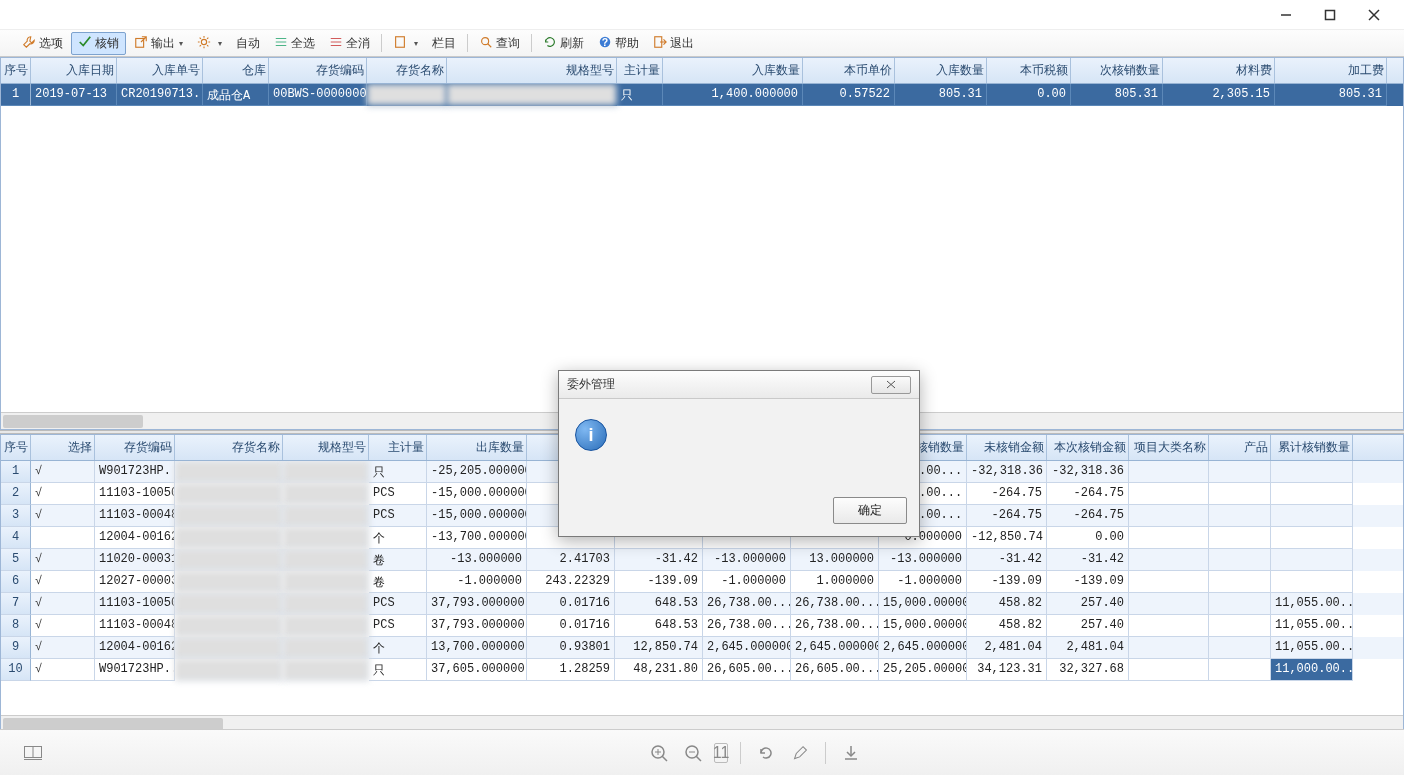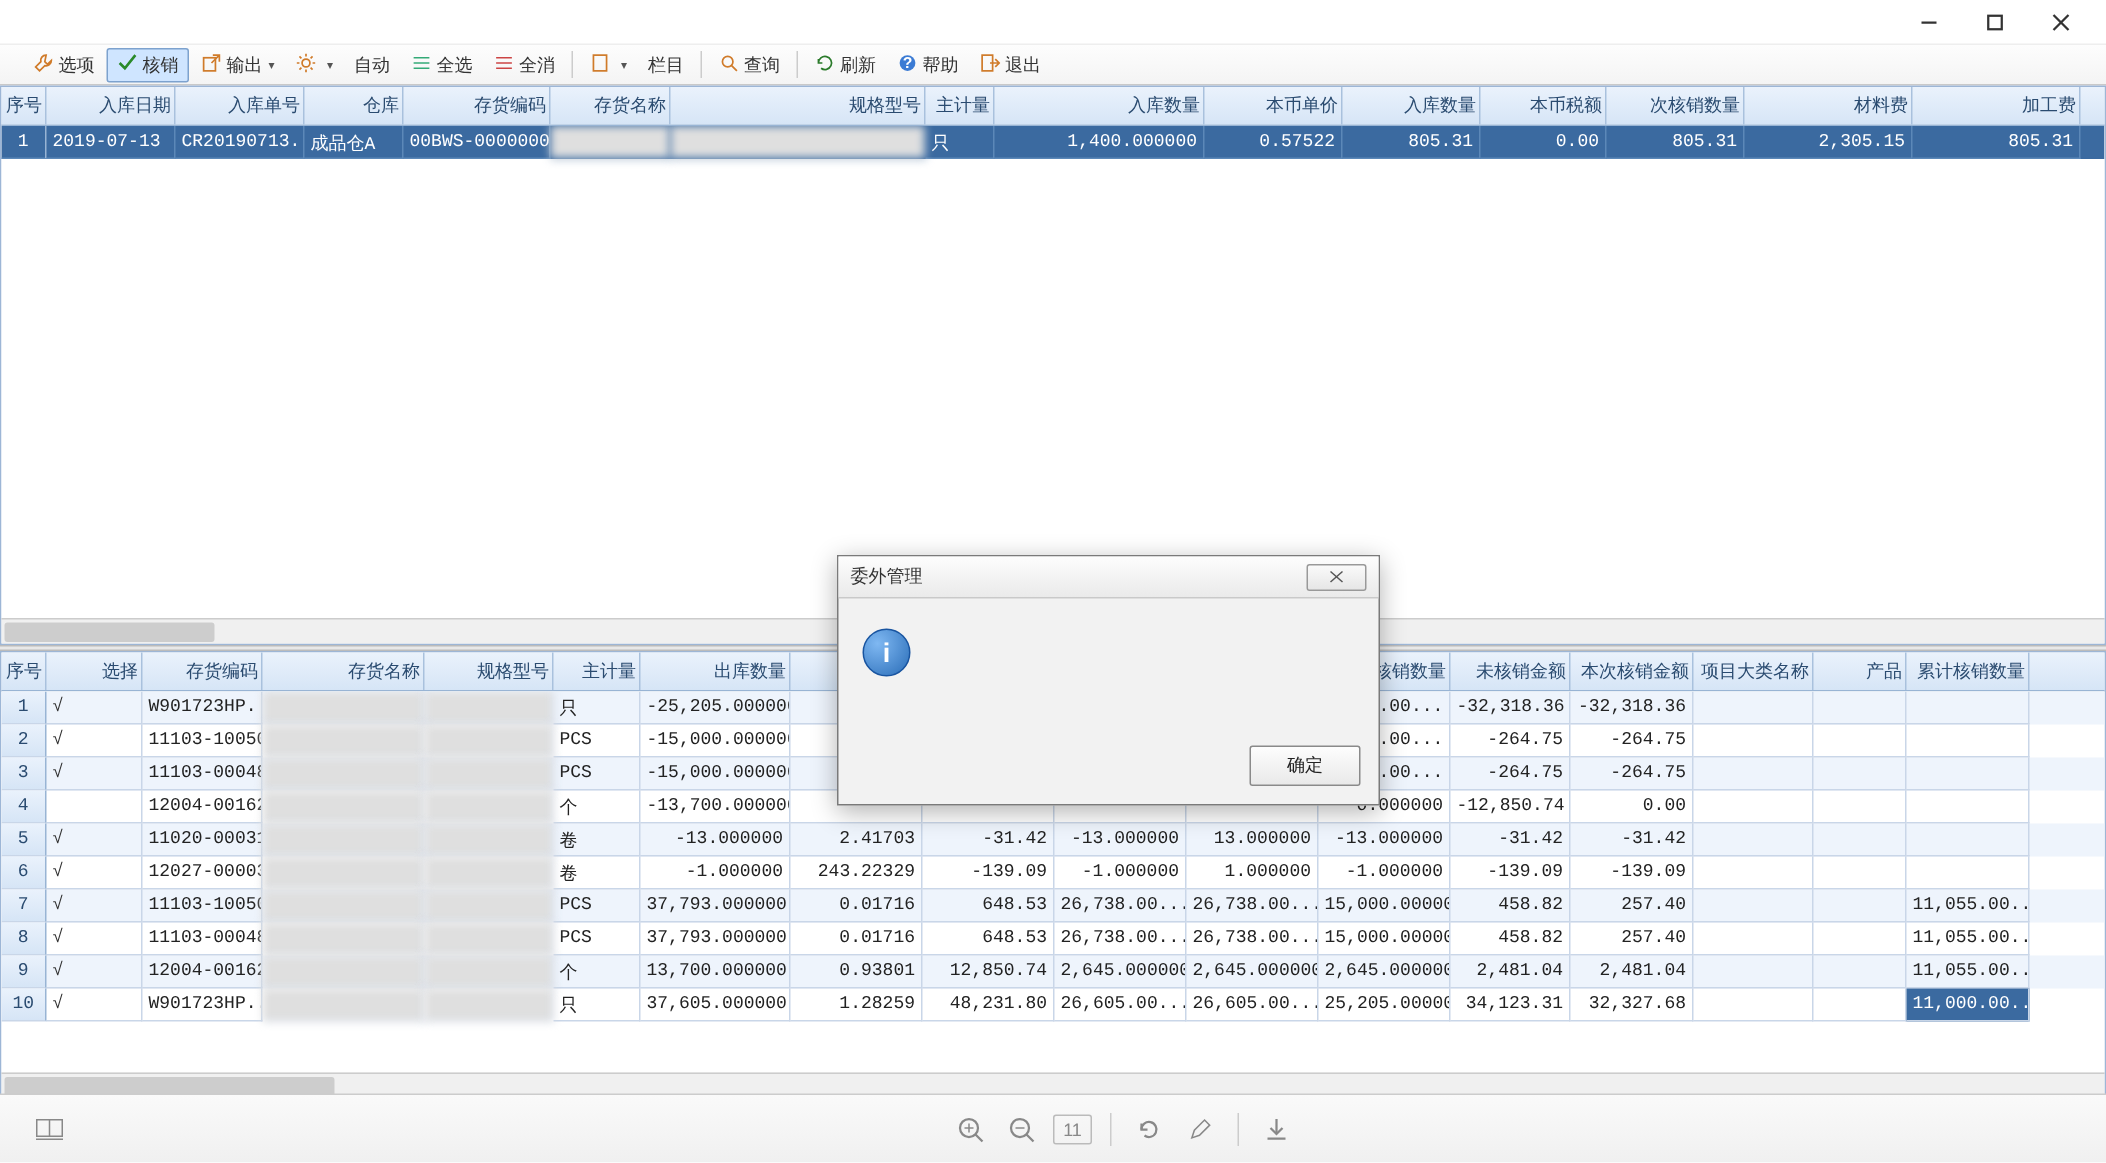--- a/index.html
+++ b/index.html
@@ -58,21 +58,21 @@
 .modal .mb { padding: 20px 16px 12px 16px; display:flex; align-items:flex-start; gap:12px; min-height:90px;}
 .modal .info-ico { width:32px; height:32px; border-radius:50%; background: radial-gradient(circle at 30% 30%,#7fb8f2,#2a6db8); display:flex; align-items:center; justify-content:center; color:#fff; font-weight:bold; font-size:18px; border:1px solid #1854a0;}
 .modal .mf { padding: 8px 12px 12px; text-align:right; border-top:0;margin-left:36px; }
 .modal .btn { display:inline-block; min-width:74px; padding:4px 14px; background:linear-gradient(#fdfdfd,#e9e9e9); border:1px solid #8a8a8a; border-radius:2px; text-align:center; }
 
 
 .statusbar { position:absolute; left:0; right:0; bottom:0; height:46px; background: linear-gradient(#fafafa,#f0f0f0); border-top:1px solid #ccc; display:flex; align-items:center; padding:0 16px;}
 .statusbar .sp { flex:1; }
 .statusbar .sb-btn { width:34px; height:30px; display:flex; align-items:center; justify-content:center; color:#777; border-radius:3px; }
 .statusbar .sb-sep { width:1px; height:22px; background:#ccc; margin:0 8px;}
-.statusbar .pgno { border:1px solid #bbb; width:26px; height:20px; display:flex; align-items:center; justify-content:center; font-size:12px; color:#888; border-radius:2px; margin:0 4px;}
+.statusbar .pgno { border:1px solid #bbb; width:14px; height:20px; display:flex; align-items:center; justify-content:center; font-size:16px; color:#888; border-radius:2px; margin:0 4px;}
 
 svg { display:block; }
 </style>
 </head>
 <body>
 
 <div class="titlebar">
   <div class="win-btn">
       <svg width="12" height="12">
         <line x1="1" y1="6" x2="11" y2="6" stroke="#333" stroke-width="1.5"></line>

